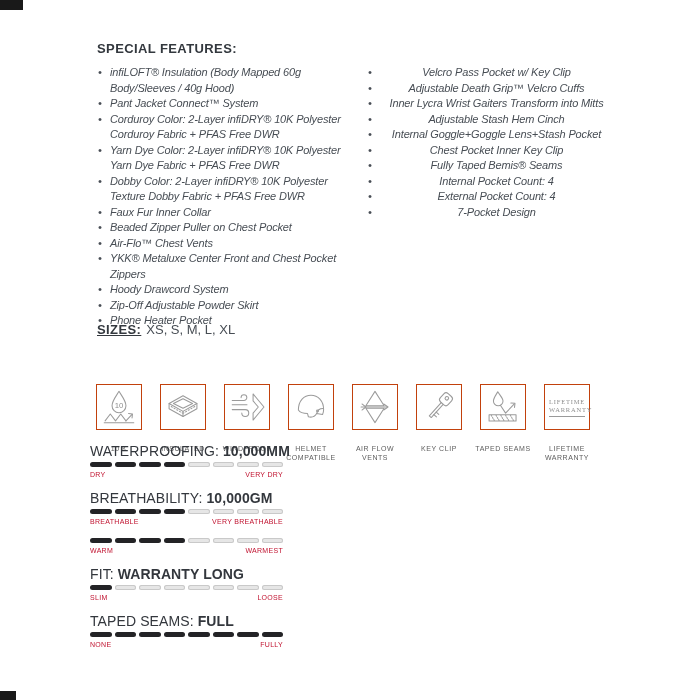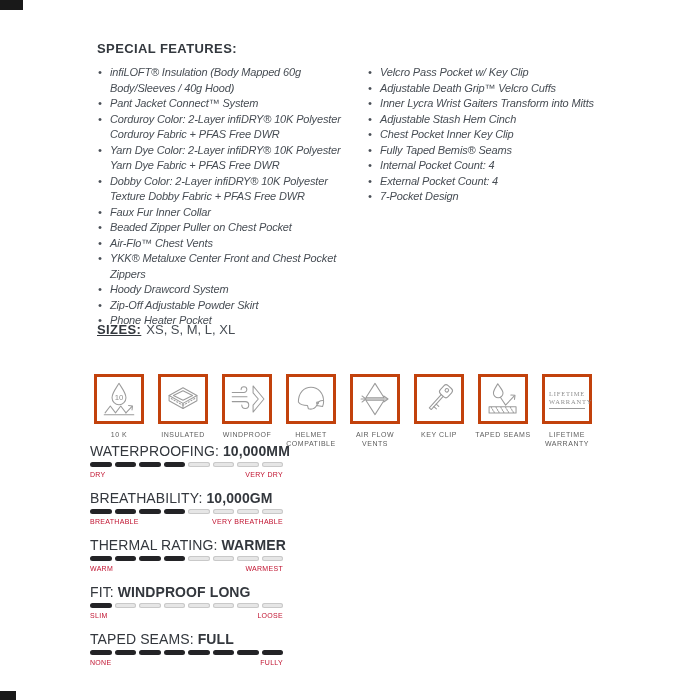--- a/index.html
+++ b/index.html
@@ -9,33 +9,33 @@
   
   .corner-tl{position:absolute;left:0;top:0;width:23px;height:10px;background:#191919;}
   .corner-bl{position:absolute;left:0;bottom:0;width:16px;height:9px;background:#191919;}
 
   
   .features{position:absolute;left:97px;top:41px;width:516px;}
   .features h2{margin:0 0 9px 0;font-size:13px;font-weight:bold;color:#33383e;letter-spacing:.4px;}
   .cols{display:flex;}
   .feat-list{list-style:none;margin:0;padding:0;}
   .feat-list.left{width:262px;margin-right:8px;}
-  .feat-list.right{width:246px;}
+  .feat-list.right{width:246px;text-align:center;}
   .feat-list li{position:relative;padding-left:13px;font-size:11px;letter-spacing:-0.15px;
     color:#474d54;line-height:15.5px;font-style:italic;}
   .feat-list li::before{content:"•";position:absolute;left:1px;top:0;color:#474d54;}
 
   
   .sizes{position:absolute;left:97px;top:322px;font-size:13px;color:#474d54;}
   .sizes .lbl{font-weight:bold;color:#33383e;letter-spacing:.4px;margin-right:5px;text-decoration:underline;}
 
   
   .icons-row{position:absolute;left:88px;top:370px;display:flex;gap:2px;}
   .icon-cell{width:62px;text-align:center;margin:0;}
-  .icon-box{width:44px;height:44px;border:3px solid #c2410c;margin:4px auto;
+  .icon-box{width:44px;height:44px;border:1px solid #c2410c;margin:14px auto;
     display:flex;align-items:center;justify-content:center;background:#fff;}
   .icon-cell figcaption{font-size:7px;color:#5d5d5d;letter-spacing:.55px;line-height:9px;
     margin-top:6px;}
   .warranty-text{font-family:"Liberation Serif",serif;font-size:6.5px;letter-spacing:.8px;
     color:#8f8f8f;width:36px;text-align:center;border-bottom:1px solid #9a9a9a;
     padding-bottom:2px;line-height:8px;}
   svg.lineicon{stroke:#9b9b9b;fill:none;stroke-width:1.2;stroke-linecap:round;stroke-linejoin:round;}
   svg.lineicon text{stroke:none;fill:#8f8f8f;}
 
   
@@ -75,20 +75,21 @@
           <li>Hoody Drawcord System</li>
           <li>Zip-Off Adjustable Powder Skirt</li>
           <li>Phone Heater Pocket</li>
         </ul>
       <ul class="feat-list right">
 
       <li>Velcro Pass Pocket w/ Key Clip</li>
           <li>Adjustable Death Grip™ Velcro Cuffs</li>
           <li>Inner Lycra Wrist Gaiters Transform into Mitts</li>
           <li>Adjustable Stash Hem Cinch</li>
+          <li>Internal Goggle+Goggle Lens+Stash Pocket</li>
           <li>Chest Pocket Inner Key Clip</li>
           <li>Fully Taped Bemis® Seams</li>
           <li>Internal Pocket Count: 4</li>
           <li>External Pocket Count: 4</li>
           <li>7-Pocket Design</li>
         </ul>
     </div>
   </section>
 
   <section class="sizes">
@@ -234,42 +235,39 @@
           <span class="seg"></span>
           <span class="seg"></span>
         </div>
         <div class="scale-labels">
           <span>BREATHABLE</span>
           <span>VERY BREATHABLE</span>
         </div>
       </div>
 
       <div class="rating">
-        <div class="rating-title">
-          <span class="cat">THERMAL RATING:</span><span class="val">WARMER</span>
-        </div>
         <div class="segments">
           <span class="seg filled"></span>
           <span class="seg filled"></span>
           <span class="seg filled"></span>
           <span class="seg filled"></span>
           <span class="seg"></span>
           <span class="seg"></span>
           <span class="seg"></span>
           <span class="seg"></span>
         </div>
         <div class="scale-labels">
           <span>WARM</span>
           <span>WARMEST</span>
         </div>
       </div>
 
       <div class="rating">
         <div class="rating-title">
-          <span class="cat">FIT:</span><span class="val">WINDPROOF LONG</span>
+          <span class="cat">FIT:</span><span class="val">WARRANTY LONG</span>
         </div>
         <div class="segments">
           <span class="seg filled"></span>
           <span class="seg"></span>
           <span class="seg"></span>
           <span class="seg"></span>
           <span class="seg"></span>
           <span class="seg"></span>
           <span class="seg"></span>
           <span class="seg"></span>

